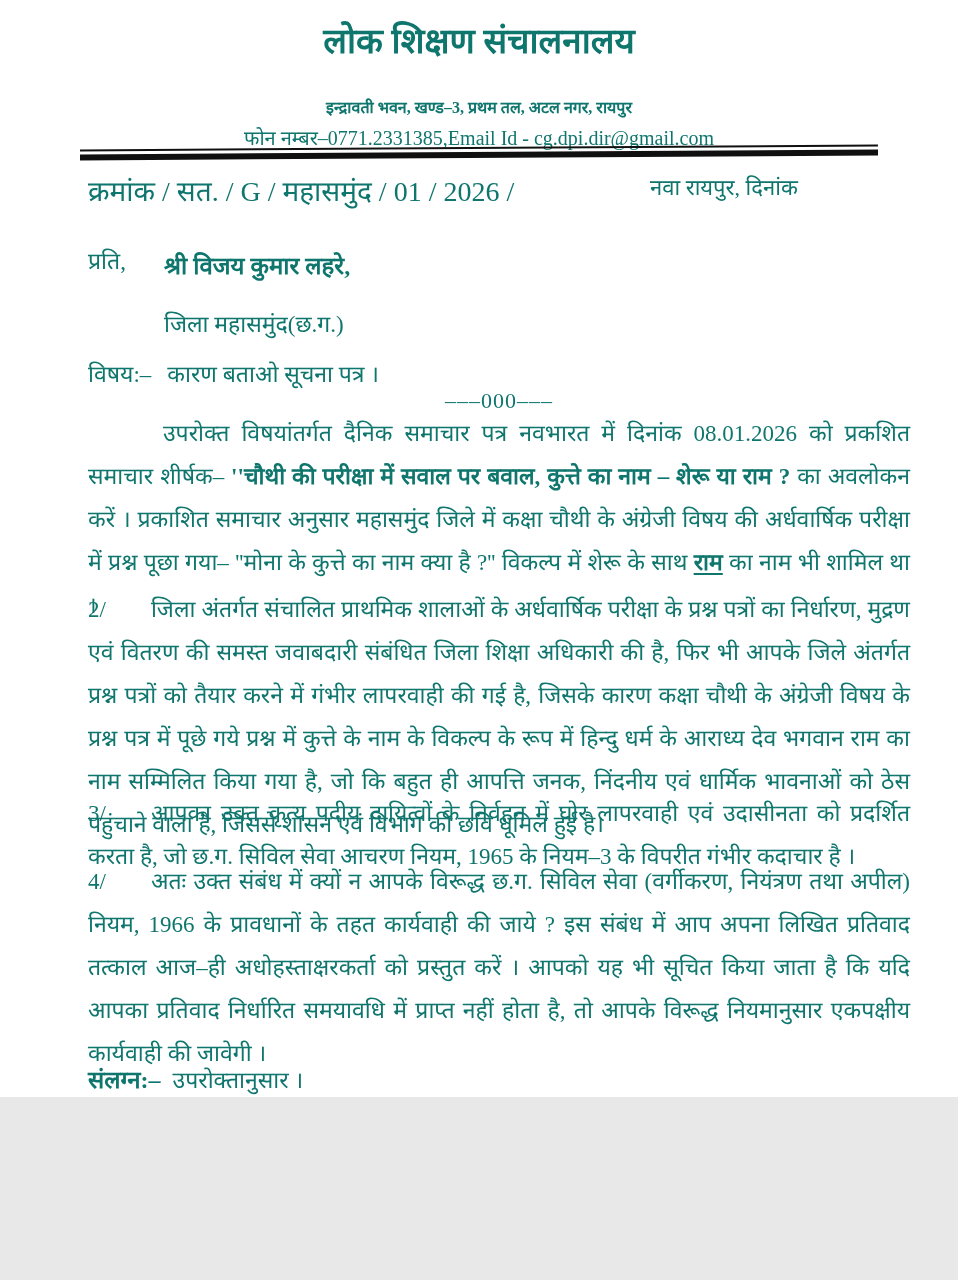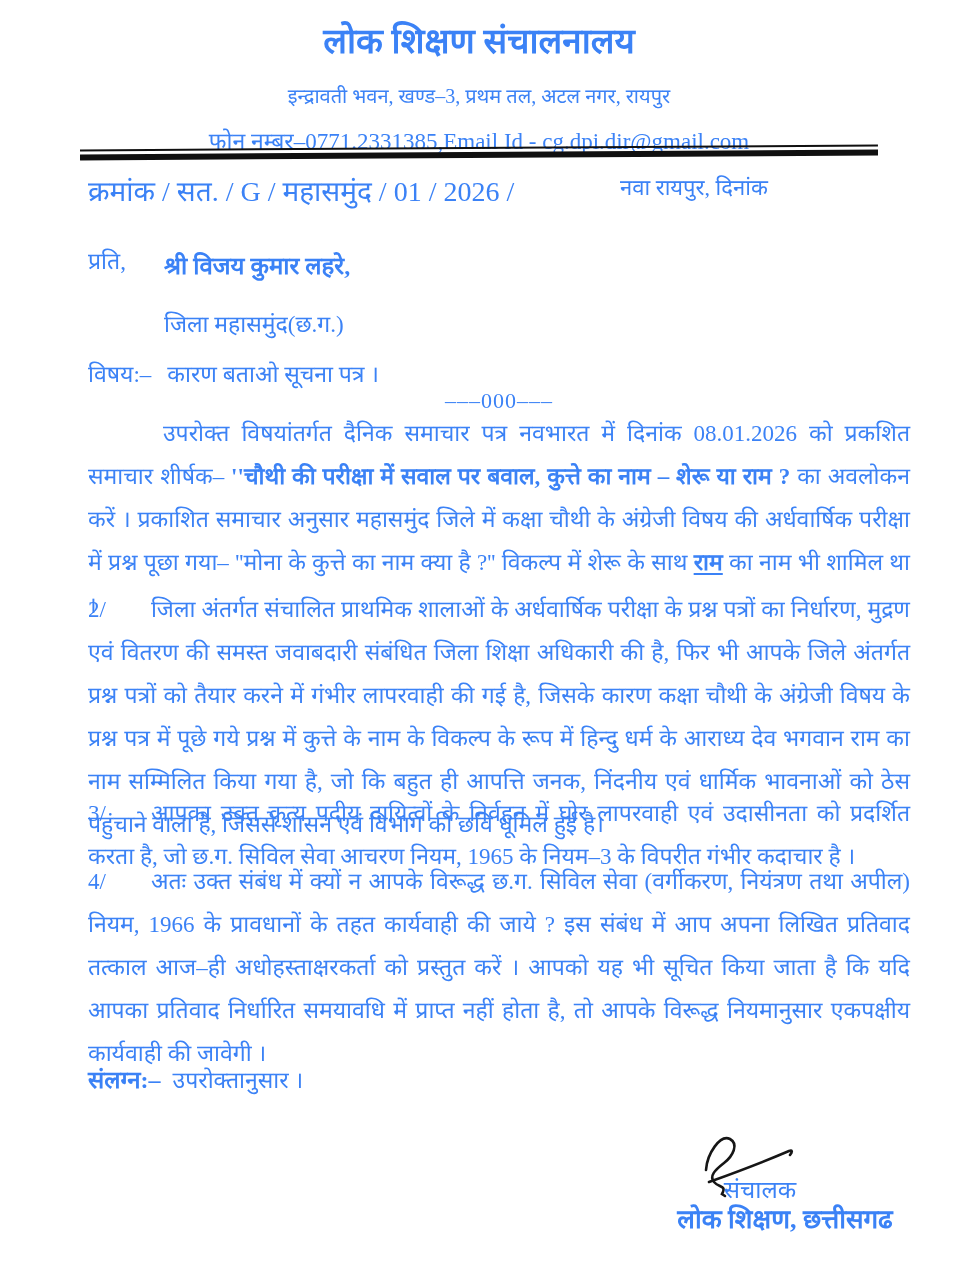--- a/index.html
+++ b/index.html
@@ -1,43 +1,43 @@
 <!DOCTYPE html>
 <html><head>
 <meta charset="utf-8">
 <style>
   html,body{margin:0;padding:0;background:#e8e8e8;}
   .page{
     position:relative;
-    width:958px;height:1280px;
+    width:958px;height:1097px;
     margin:0 auto;
     background:#ffffff;
-    color:#3b82f6;
+    color:#0f766e;
     font-family:"Liberation Serif","DejaVu Serif",serif;
     overflow:hidden;
   }
   .abs{position:absolute;}
   .center{left:0;right:0;text-align:center;}
 
   
   .org-name{top:16px;font-size:35px;font-weight:700;}
   .state-name{top:61px;font-size:30px;font-weight:700;}
-  .addr-line{top:82px;font-size:20px;}
-  .contact-line{top:124px;font-size:23px;}
+  .addr-line{top:96px;font-size:16px;font-weight:bold;}
+  .contact-line{top:124px;font-size:20px;}
 
   .double-rule{
     top:147px;left:80px;width:798px;height:3px;
     border-top:2px solid #101010;
     border-bottom:6px solid #101010;
     transform:rotate(-0.35deg);
   }
 
   
   .ref-no{top:171px;left:88px;font-size:28px;}
-  .ref-place{top:171px;left:620px;font-size:22px;}
+  .ref-place{top:171px;left:650px;font-size:22px;}
 
   
   .salutation{top:220px;left:88px;font-size:23px;margin-top:24px;}
   .addr-name{top:248px;left:164px;font-size:24px;font-weight:700;}
   .addr-desig{top:279px;left:164px;font-size:23px;}
   .addr-district{top:307px;left:164px;font-size:23px;}
 
   
   .subject{top:357px;left:88px;font-size:23px;}
   .subject .gap{display:inline-block;width:16px;}

